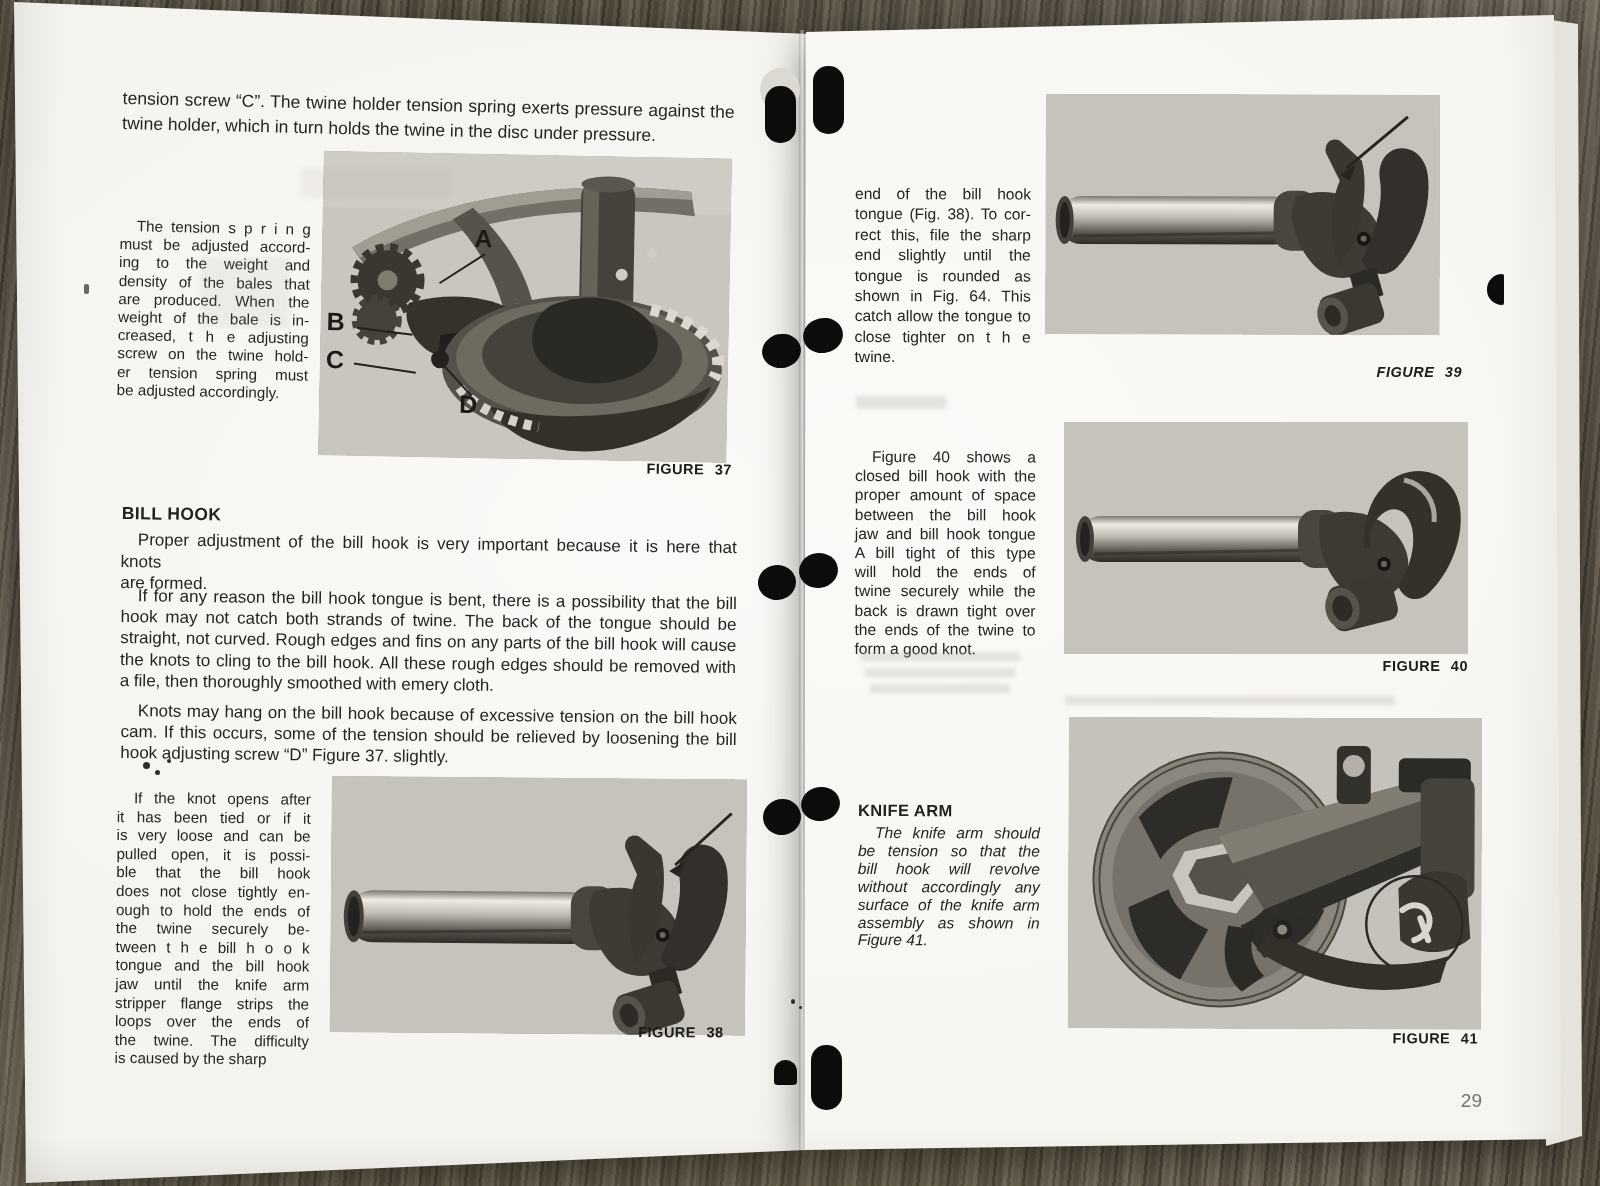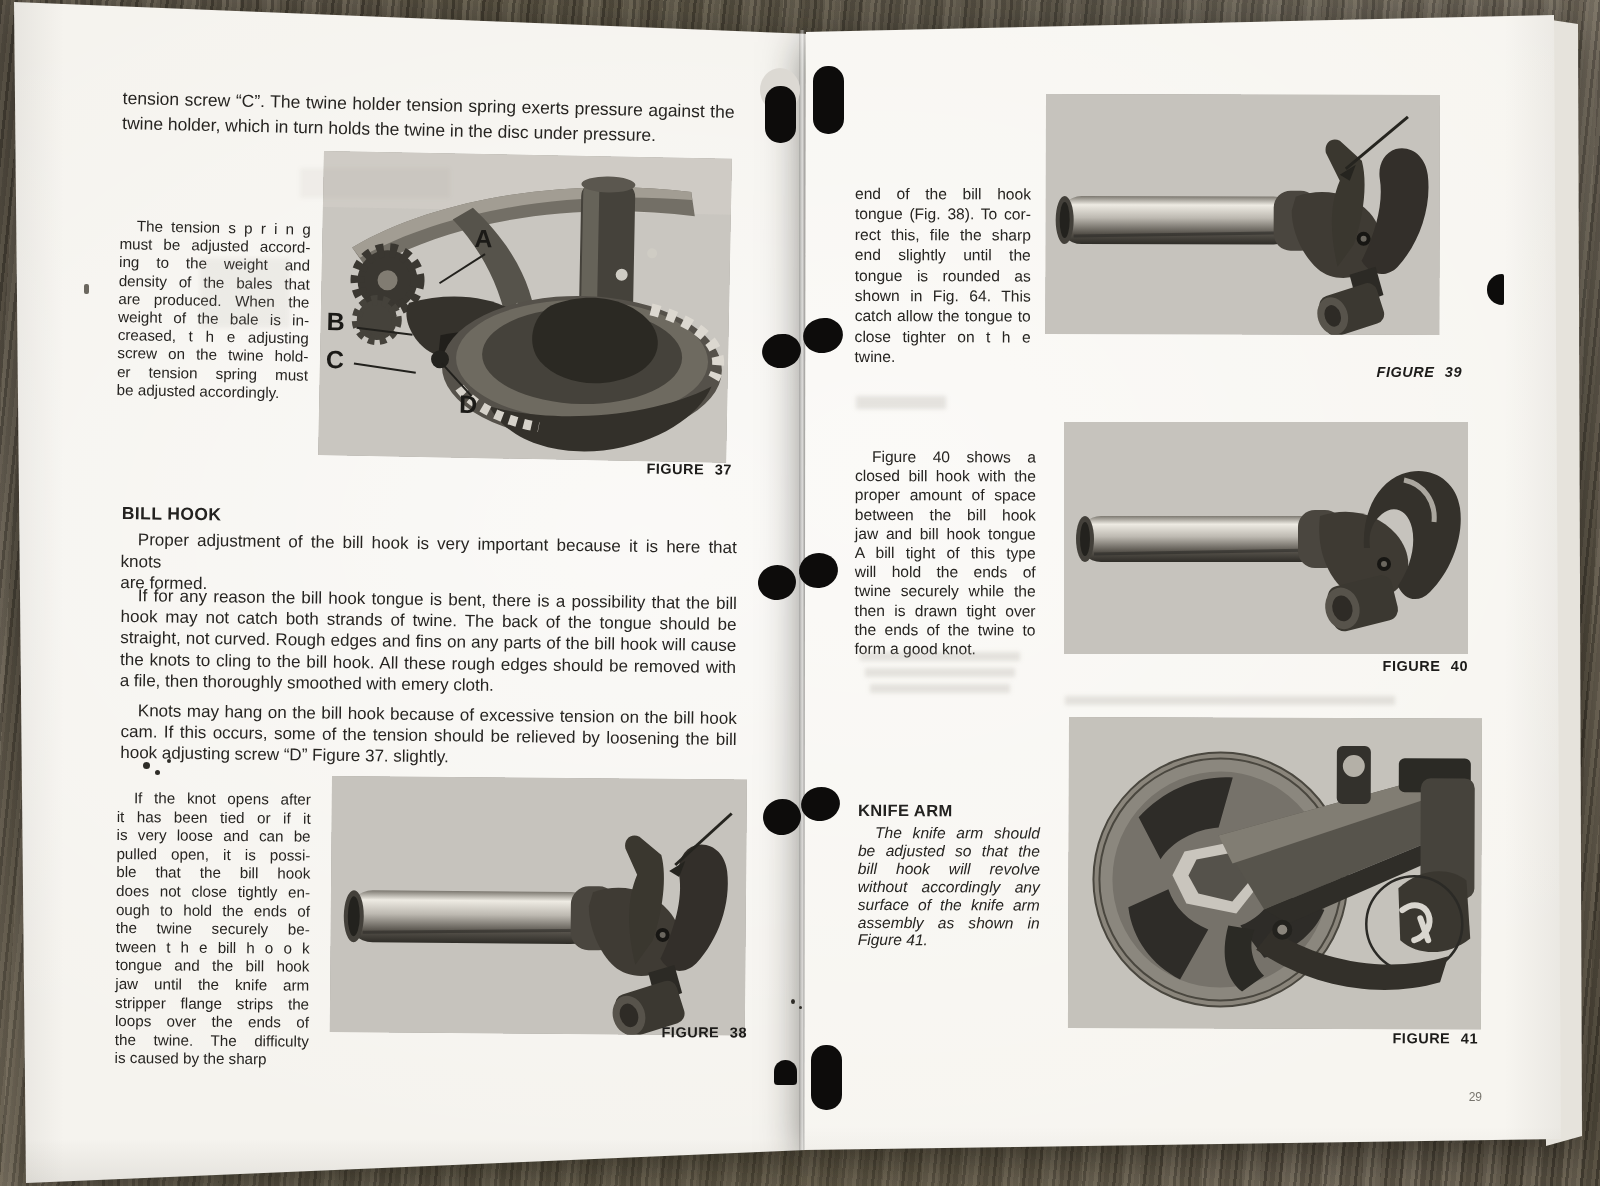--- a/index.html
+++ b/index.html
@@ -196,21 +196,21 @@
     <path d="M318 194 L344 186 L352 214 L326 224 Z" fill="#2c2a25"></path>
     <g transform="rotate(-18 320 230)">
       <rect x="288" y="208" width="64" height="44" rx="10" fill="#3b3831"></rect>
       <ellipse cx="298" cy="230" rx="16" ry="20" fill="#57534b"></ellipse>
       <ellipse cx="298" cy="230" rx="9" ry="12" fill="#2e2b26"></ellipse>
     </g>
     <line x1="400" y1="34" x2="344" y2="86" stroke="#25241f" stroke-width="3"></line>
     <polygon points="338,92 354,82 348,98" fill="#25241f"></polygon>
   </svg>
 </div>
-<div class="cap r020" style="left:615px;top:1024px;width:132px;">FIGURE 38</div>
+<div class="cap r020" style="left:615px;top:1024px;width:132px;text-align:center;">FIGURE 38</div>
 
 <div class="tb r015" style="left:855px;top:184px;width:176px;font-size:15.6px;line-height:20.4px;">
     <div class="jline">end of the bill hook</div>
     <div class="jline">tongue (Fig. 38). To cor-</div>
     <div class="jline">rect this, file the sharp</div>
     <div class="jline">end slightly until the</div>
     <div class="jline">tongue is rounded as</div>
     <div class="jline">shown in Fig. 64. This</div>
     <div class="jline">catch allow the tongue to</div>
     <div class="jline">close tighter on t h e</div>
@@ -253,21 +253,21 @@
 
 <div class="tb ind r015" style="left:855px;top:447px;width:181px;font-size:15.6px;line-height:19.2px;">
     <div class="jline">Figure 40 shows a</div>
     <div class="jline">closed bill hook with the</div>
     <div class="jline">proper amount of space</div>
     <div class="jline">between the bill hook</div>
     <div class="jline">jaw and bill hook tongue</div>
     <div class="jline">A bill tight of this type</div>
     <div class="jline">will hold the ends of</div>
     <div class="jline">twine securely while the</div>
-    <div class="jline">then is drawn tight over</div>
+    <div class="jline">back is drawn tight over</div>
     <div class="jline">the ends of the twine to</div>
     <div class="jline">form a good knot.</div>
   </div>
 
 <div class="fig" style="left:1064px;top:422px;width:404px;height:232px;">
   <svg viewBox="0 0 404 232" preserveAspectRatio="none">
     <defs>
       <linearGradient id="t40" x1="0" y1="0" x2="0" y2="1">
         <stop offset="0" stop-color="#7d7971"></stop>
           <stop offset=".18" stop-color="#eeebe3"></stop>
@@ -293,21 +293,21 @@
       <ellipse cx="278" cy="181" rx="10" ry="13" fill="#2e2b26"></ellipse>
     </g>
   </svg>
 </div>
 <div class="cap" style="left:1336px;top:658px;width:132px;">FIGURE 40</div>
 
 <div class="hd r015" style="left:858px;top:801px;font-size:16.5px;">KNIFE ARM</div>
 
 <div class="tb ind r015" style="left:858px;top:824px;width:182px;font-size:15.6px;line-height:17.9px;font-style:italic;">
     <div class="jline">The knife arm should</div>
-    <div class="jline">be adjusted so that the</div>
+    <div class="jline">be tension so that the</div>
     <div class="jline">bill hook will revolve</div>
     <div class="jline">without accordingly any</div>
     <div class="jline">surface of the knife arm</div>
     <div class="jline">assembly as shown in</div>
     <div class="jline">Figure 41.</div>
   </div>
 
 <div class="fig r020" style="left:1069px;top:717px;width:413px;height:311px;">
   <svg viewBox="0 0 413 311" preserveAspectRatio="none">
     <rect width="413" height="311" fill="#c5c2bb"></rect>
@@ -330,21 +330,21 @@
     <circle cx="346" cy="206" r="48" fill="none" stroke="#2b2a26" stroke-width="2.5"></circle>
     <path d="M334 192 C344 184 356 186 360 196 C364 206 358 218 346 222 M352 200 L360 222" stroke="#d9d6cf" stroke-width="6" fill="none" stroke-linecap="round"></path>
     <path d="M188 232 C240 268 310 282 372 264 L380 238 C320 256 252 244 204 212 Z" fill="#33302a"></path>
     <circle cx="214" cy="212" r="10" fill="#23221e"></circle>
     <circle cx="214" cy="212" r="5" fill="#8a857c"></circle>
     <path d="M160 208 C152 238 158 262 174 274 L196 258 C184 246 180 228 186 212 Z" fill="#2b2a25"></path>
   </svg>
 </div>
 <div class="cap r020" style="left:1346px;top:1030px;width:132px;">FIGURE 41</div>
 
-<div class="abs" style="left:1390px;top:1090px;width:92px;text-align:right;font-size:12px;color:#77746d;">29</div>
+<div class="abs" style="left:1390px;top:1090px;width:92px;text-align:right;font-size:19px;color:#77746d;">29</div>
 
 <div class="ghost" style="left:856px;top:396px;width:90px;height:13px;"></div>
 <div class="ghost" style="left:860px;top:652px;width:160px;height:9px;"></div>
 <div class="ghost" style="left:865px;top:668px;width:150px;height:9px;"></div>
 <div class="ghost" style="left:870px;top:684px;width:140px;height:9px;"></div>
 <div class="ghost" style="left:1065px;top:696px;width:330px;height:9px;"></div>
 <div class="ghost" style="left:200px;top:258px;width:90px;height:70px;opacity:.5;"></div>
 <div class="ghost" style="left:300px;top:168px;width:150px;height:30px;opacity:.4;"></div>
 
 <div class="halo" style="left:760px;top:68px;width:40px;height:44px;"></div>

